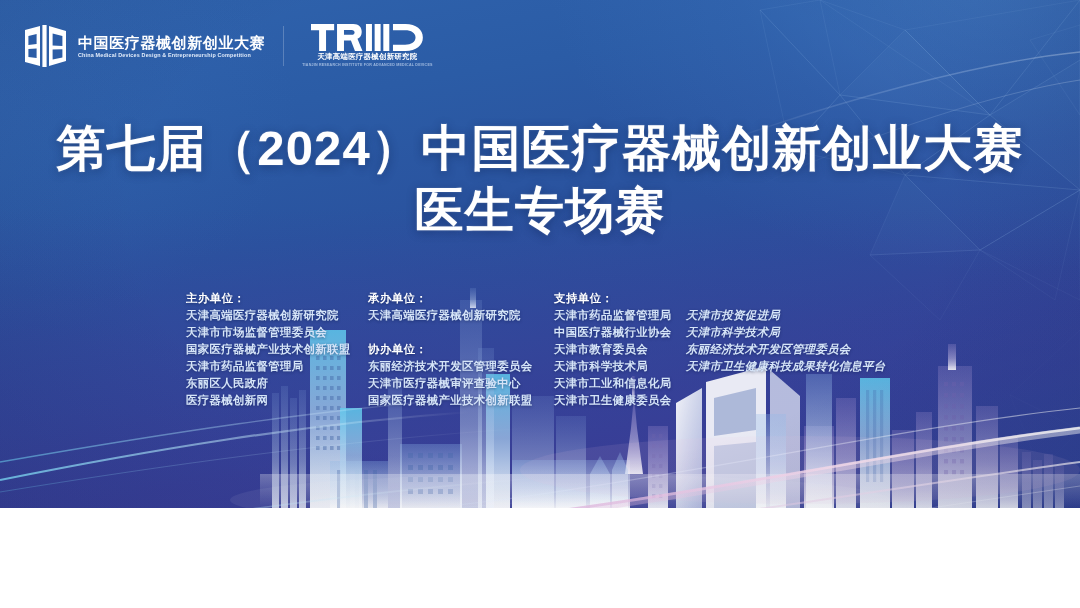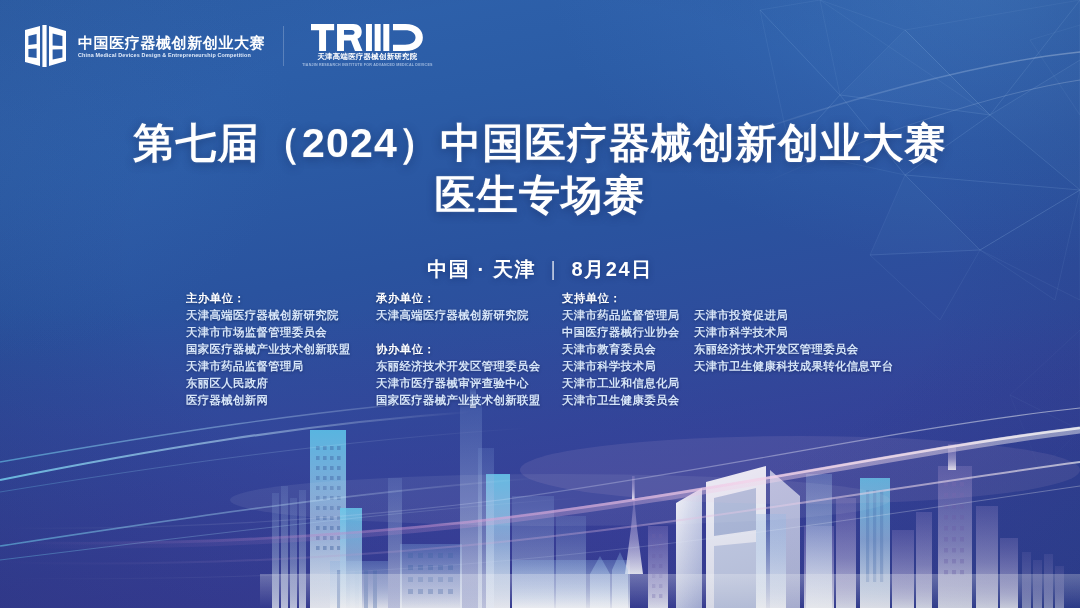--- a/index.html
+++ b/index.html
@@ -7,21 +7,21 @@
   html, body {
     width: 1080px;
     height: 608px;
     overflow: hidden;
     font-family: "Liberation Sans", "DejaVu Sans", sans-serif;
   }
 
   #poster {
     position: relative;
     width: 1080px;
-    height: 608px;
+    height: 508px;
     overflow: hidden;
     background: #0f172a;
   }
 
   
   .bg-base {
     position: absolute; inset: 0;
     background:
       linear-gradient(170deg,
         #2f63ad 0%,
@@ -97,21 +97,21 @@
   }
 
   
   .title-block {
     position: absolute; top: 118px; left: 0; right: 0;
     text-align: center;
   }
   .title-line1, .title-line2 {
     color: #ffffff;
     font-weight: 700;
-    font-size: 41px;
+    font-size: 49px;
     line-height: 1.26;
     letter-spacing: 1.2px;
     text-shadow: 0 2px 10px rgba(10,30,80,.45), 0 0 2px rgba(255,255,255,.25);
     white-space: nowrap;
   }
 
   .date-line {
     position: absolute; top: 256px; left: 0; right: 0;
     text-align: center;
     color: #ffffff;
@@ -128,23 +128,23 @@
   }
 
   
   .orgs {
     position: absolute; top: 290px; left: 186px;
     display: flex; align-items: flex-start;
     gap: 0;
   }
   .org-col { display: flex; flex-direction: column; }
   .org-col.c1 { width: 182px; }
-  .org-col.c2 { width: 186px; margin-left: 8px; }
+  .org-col.c2 { width: 186px; }
   .org-col.c3 { width: 132px; }
-  .org-col.c4 { width: 210px; padding-top: 17px; }
+  .org-col.c4 { width: 210px; padding-top: 17px; font-style: italic; }
 
   .org-head {
     color: #ffffff;
     font-size: 11.4px;
     font-weight: 700;
     letter-spacing: .5px;
     line-height: 17px;
     white-space: nowrap;
     text-shadow: 0 1px 3px rgba(8,24,66,.5);
   }
@@ -524,25 +524,20 @@
       <div class="triid-cn">天津高端医疗器械创新研究院</div>
       <div class="triid-en">TIANJIN RESEARCH INSTITUTE FOR ADVANCED MEDICAL DEVICES</div>
     </div>
   </div>
 
   <div class="title-block">
     <div class="title-line1">第七届（2024）中国医疗器械创新创业大赛</div>
     <div class="title-line2">医生专场赛</div>
   </div>
 
-  <div class="date-line">
-    <span>中国 · 天津</span>
-    <span class="date-sep">|</span>
-    <span>8月24日</span>
-  </div>
 
   <div class="orgs">
 
     <div class="org-col c1">
       <div class="org-head">主办单位：</div>
       <div class="org-item">天津高端医疗器械创新研究院</div>
       <div class="org-item">天津市市场监督管理委员会</div>
       <div class="org-item">国家医疗器械产业技术创新联盟</div>
       <div class="org-item">天津市药品监督管理局</div>
       <div class="org-item">东丽区人民政府</div>

